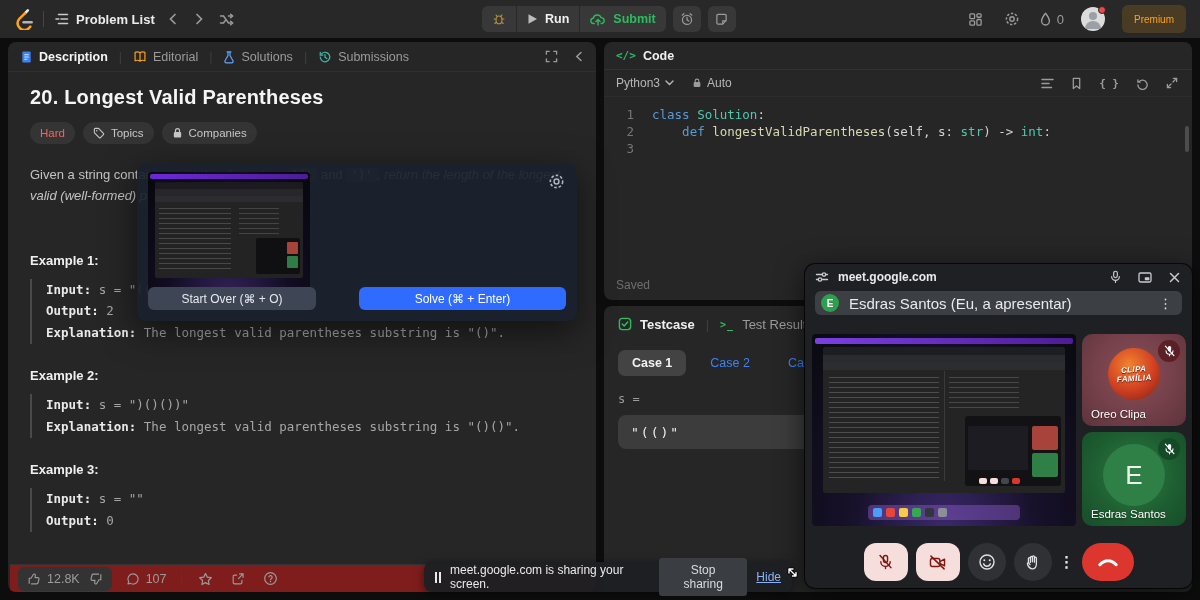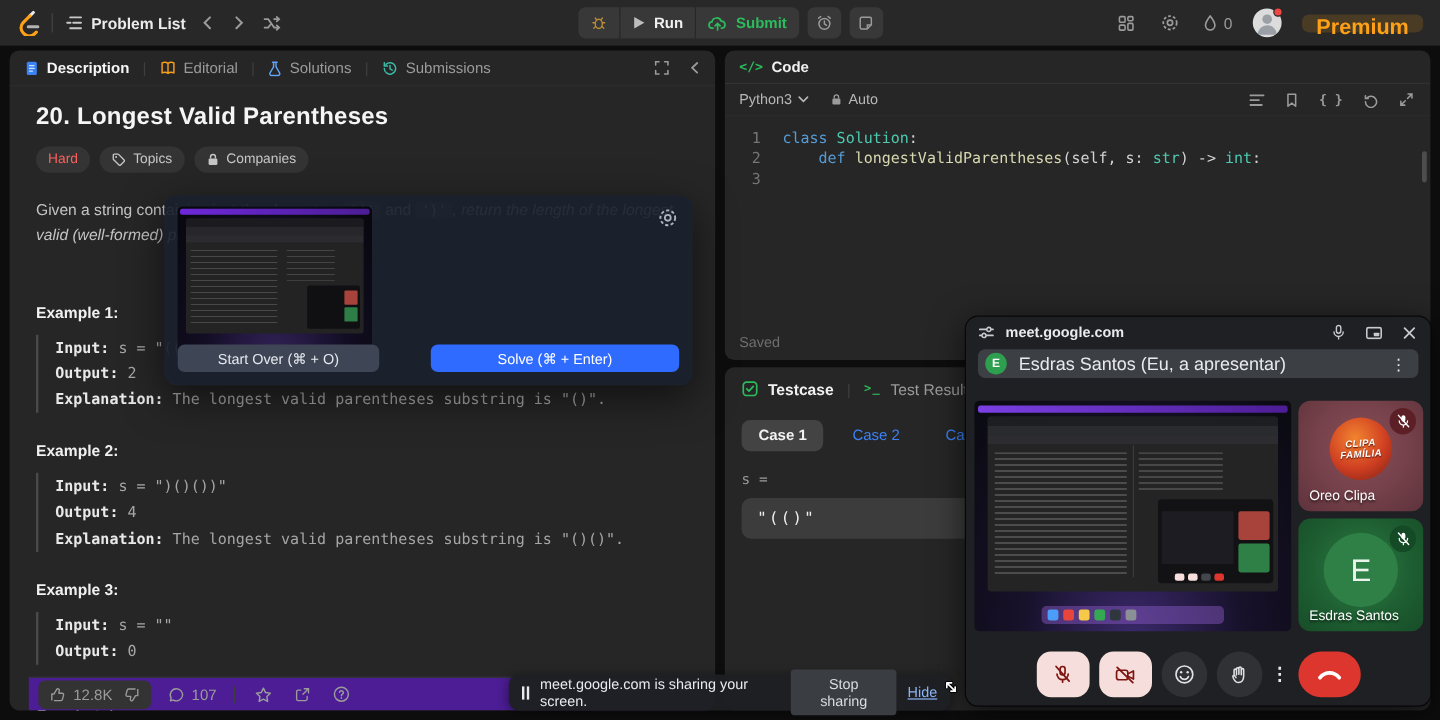--- a/index.html
+++ b/index.html
@@ -20,21 +20,21 @@
   .seg .segbtn:first-child{border-radius:6px 0 0 6px}
   .seg .segbtn:last-child{border-radius:0 6px 6px 0}
   .runtxt{color:#f0f0f0;font-size:12.5px;font-weight:600}
   .subtxt{color:#2cbb5d;font-size:12.5px;font-weight:600}
   .sqbtn{background:#383838;border:none;border-radius:6px;width:28px;height:26px;display:flex;align-items:center;justify-content:center;color:#9b9b9b;cursor:pointer}
   .nav-right{margin-left:auto;display:flex;align-items:center;gap:17px}
   .streak{display:flex;align-items:center;gap:5px;color:#9b9b9b;font-size:13px}
   .avatar{position:relative;width:24px;height:24px;border-radius:50%;background:#dcdcdc;display:flex;align-items:flex-end;justify-content:center;overflow:visible;cursor:pointer}
   .avatar .dot{position:absolute;right:-1px;top:-1px;width:8px;height:8px;border-radius:50%;background:#ef4743;border:1.5px solid #282828}
   .avatar svg{border-radius:50%}
-  .premium{background:rgba(255,161,22,.16);color:#ffa116;border:none;border-radius:6px;height:15px;padding:0 12px;font-size:18px;font-weight:700;cursor:pointer}
+  .premium{background:rgba(255,161,22,.16);color:#ffa116;border:none;border-radius:6px;height:28px;padding:0 12px;font-size:10px;font-weight:400;cursor:pointer}
 
   
   .panel{position:absolute;background:#262626;border-radius:8px;overflow:hidden}
   .left-panel{left:8px;top:42px;width:588px;height:550px}
   .tabbar{height:30px;display:flex;align-items:center;padding:0 10px;gap:9px;border-bottom:1px solid #2f2f2f;font-size:12.5px;color:#9b9b9b}
   .tab{display:flex;align-items:center;gap:6px;cursor:pointer;padding:2px 2px}
   .tab.active{color:#f5f5f5;font-weight:700}
   .tsep{color:#3e3e3e}
   .tab-right{margin-left:auto;display:flex;align-items:center;gap:12px}
 
@@ -44,21 +44,21 @@
   .pill{height:22px;border-radius:11px;background:#343434;display:inline-flex;align-items:center;gap:6px;padding:0 10px;font-size:11.5px;color:#c7c7c7}
   .pill.hard{color:#f8615c}
   .statement{margin-top:21px;font-size:13px;line-height:1.6;color:#c4c4c4;width:552px}
   .statement .chip{font-family:"DejaVu Sans Mono",monospace;font-size:11.5px;background:#3a3a3a;border-radius:4px;padding:0 5px;color:#d8d8d8}
   .statement .ital{font-style:italic}
   .ex-label{font-size:13px;font-weight:700;color:#f0f0f0;margin-top:24px}
   .ex-label.first{margin-top:46px}
   .ex-block{margin-top:11px;border-left:2px solid #4a4a4a;padding-left:14px;font-family:"DejaVu Sans Mono",monospace;font-size:12.5px;line-height:1.75;color:#a6a6a6}
   .ex-block b{color:#e9e9e9;font-weight:700}
   .cons-label{font-size:13px;font-weight:700;color:#f0f0f0;margin-top:34px}
-  .pfooter{position:absolute;left:16px;right:0;bottom:0;height:28px;background:#4c1d95;border-top:1px solid #333;display:flex;align-items:center;gap:14px;padding:0 8px;color:#9b9b9b;font-size:12.5px}
+  .pfooter{position:absolute;left:2px;right:0;bottom:0;height:28px;background:#7f1d1d;border-top:1px solid #333;display:flex;align-items:center;gap:14px;padding:0 8px;color:#9b9b9b;font-size:12.5px}
   .likegrp{display:flex;align-items:center;gap:9px;background:#333;border-radius:6px;height:24px;padding:0 9px}
 
   
   .popup{position:absolute;left:137px;top:163px;width:440px;height:158px;background:rgba(27,32,46,.93);border-radius:10px;box-shadow:0 10px 34px rgba(0,0,0,.55);z-index:30}
   .popup .gear{position:absolute;right:12px;top:10px;background:none;border:none;color:#aeb4c0;cursor:pointer}
   .thumb{position:absolute;left:11px;top:9px;width:162px;height:136px;border-radius:4px;background:radial-gradient(ellipse at 50% 105%,#35245e 0%,#120d22 55%,#07070c 100%);overflow:hidden}
   .pbtn{position:absolute;bottom:11px;height:23px;border:none;border-radius:6px;font-size:12px;color:#e6e9ee;cursor:pointer}
   .pbtn.gray{left:11px;width:168px;background:#3e4656}
   .pbtn.blue{left:222px;width:207px;background:#2f6bff;color:#fff}
 
@@ -334,21 +334,20 @@
     <div class="ex-label first">Example 1:</div>
     <div class="ex-block">
       <div><b>Input:</b><span> s = "(()"</span></div>
       <div><b>Output:</b><span> 2</span></div>
       <div><b>Explanation:</b><span> The longest valid parentheses substring is "()".</span></div>
     </div>
 
     <div class="ex-label">Example 2:</div>
     <div class="ex-block">
       <div><b>Input:</b><span> s = ")()())"</span></div>
-      <div><b>Output:</b><span> 4</span></div>
       <div><b>Explanation:</b><span> The longest valid parentheses substring is "()()".</span></div>
     </div>
 
     <div class="ex-label">Example 3:</div>
     <div class="ex-block">
       <div><b>Input:</b><span> s = ""</span></div>
       <div><b>Output:</b><span> 0</span></div>
     </div>
 
     <div class="cons-label">Constraints:</div>

